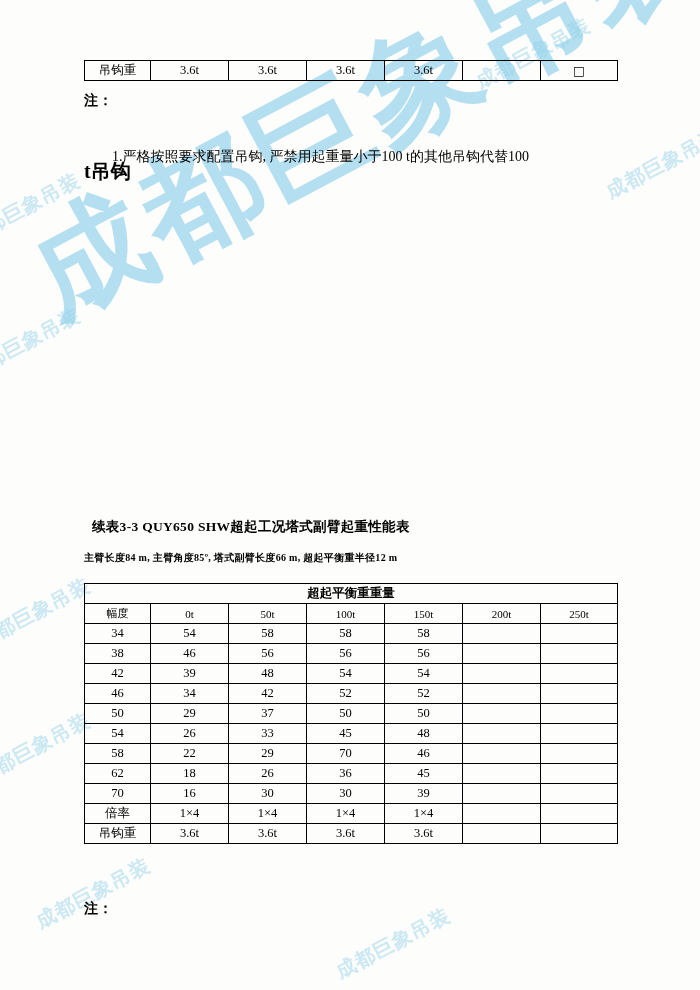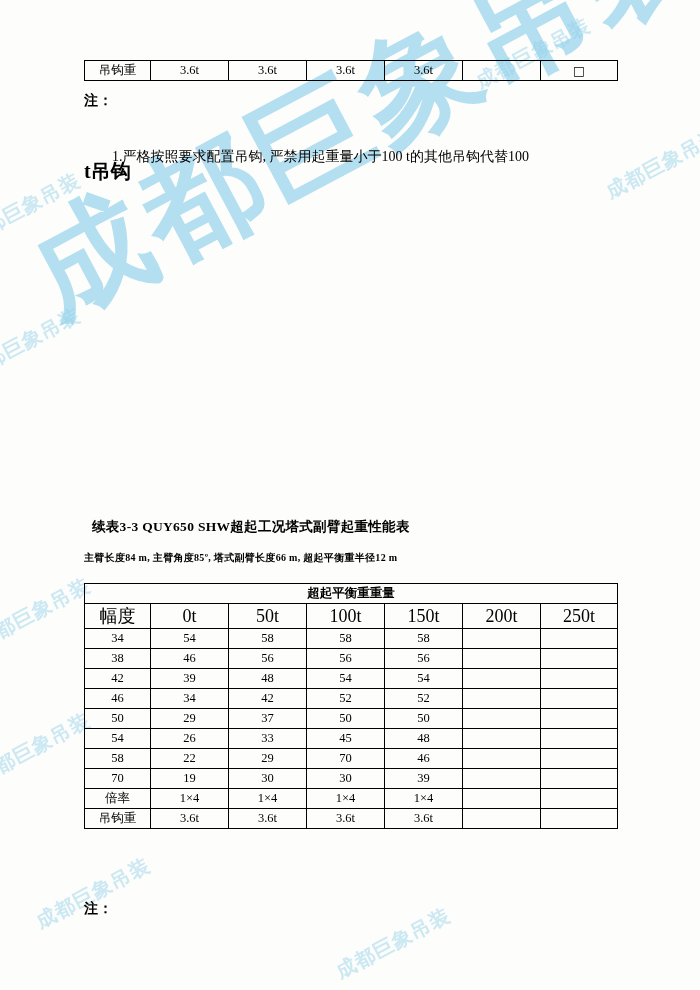--- a/index.html
+++ b/index.html
@@ -134,21 +134,21 @@
     left: 84px;
     top: 583px;
     width: 533px;
   }
   .main-table td { height: 19.5px; }
   .main-table .hdr-span {
     font-weight: bold;
     font-size: 12.5px;
   }
   .main-table .colhead {
-    font-size: 18px;
+    font-size: 11px;
   }
 
   .note2 {
     position: absolute;
     left: 84px;
     top: 900px;
     font-size: 14px;
     font-weight: bold;
     letter-spacing: .5px;
   }
@@ -285,22 +285,31 @@
         <tr>
           <td>58</td>
           <td>22</td>
           <td>29</td>
           <td>70</td>
           <td>46</td>
           <td></td>
           <td></td>
         </tr>
         <tr>
+          <td>62</td>
+          <td>18</td>
+          <td>26</td>
+          <td>36</td>
+          <td>45</td>
+          <td></td>
+          <td></td>
+        </tr>
+        <tr>
           <td>70</td>
-          <td>19</td>
+          <td>16</td>
           <td>30</td>
           <td>30</td>
           <td>39</td>
           <td></td>
           <td></td>
         </tr>
         <tr>
           <td class="lbl">倍率</td>
           <td>1×4</td>
           <td>1×4</td>

